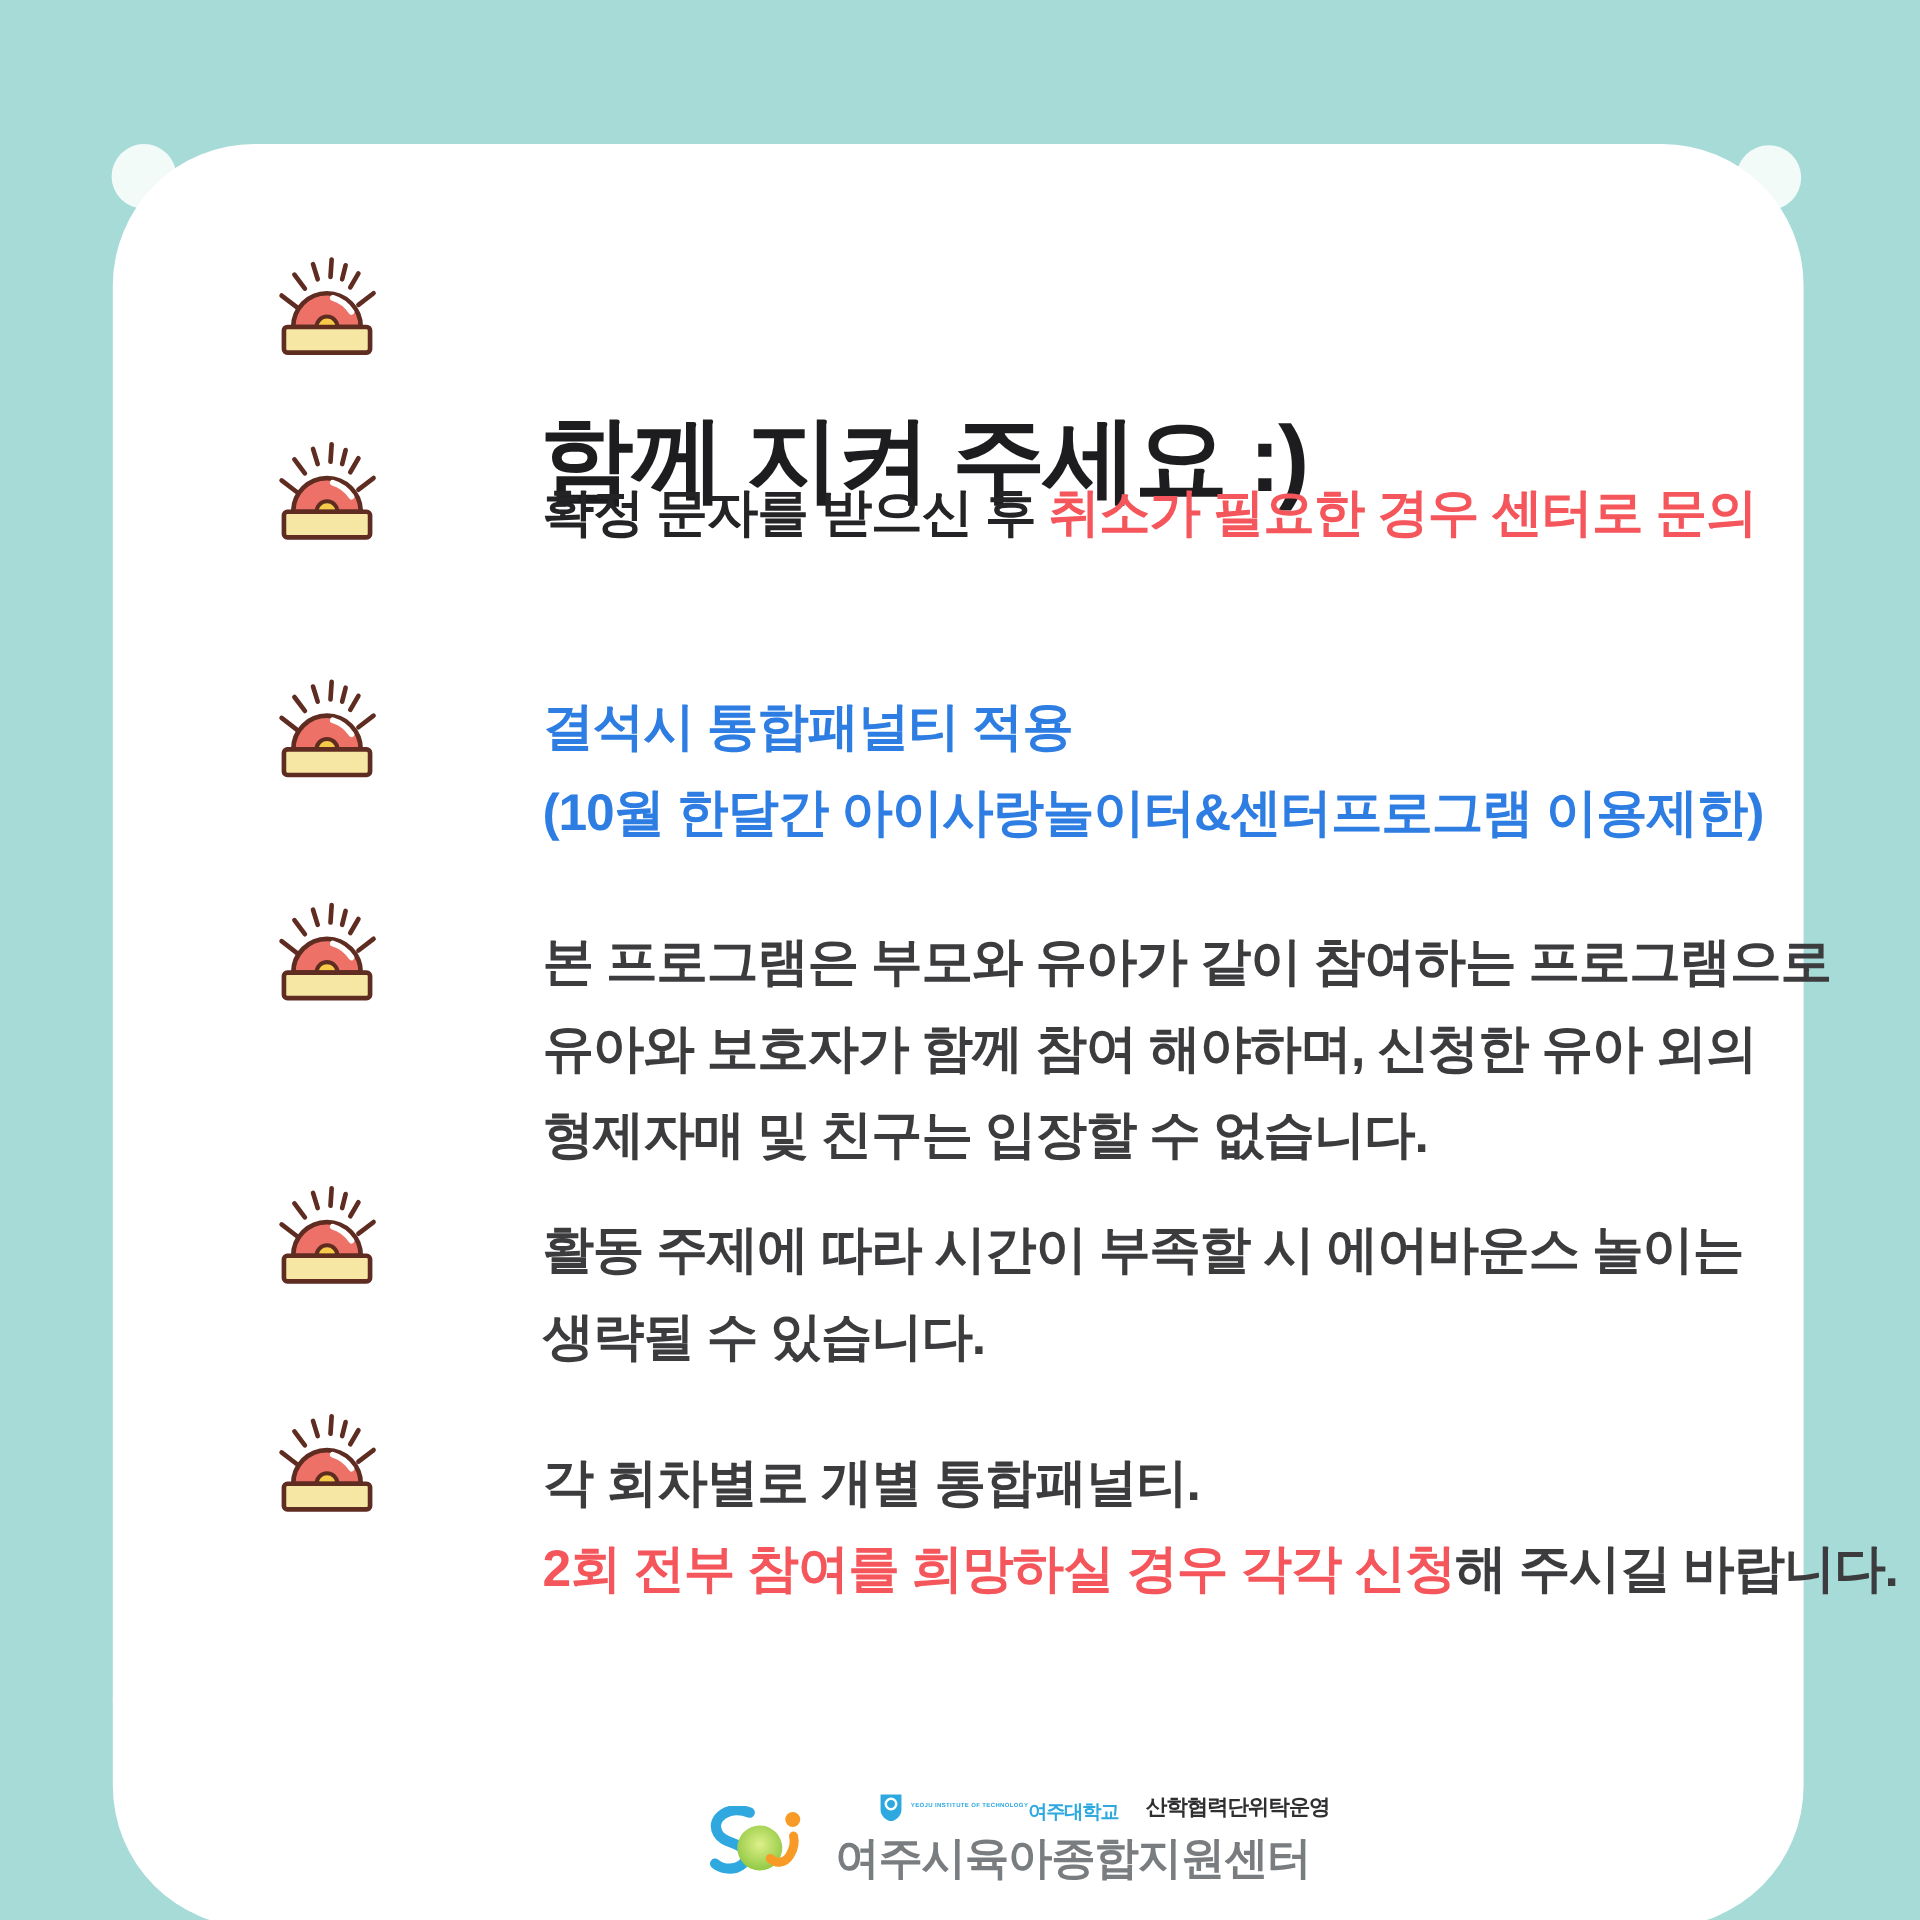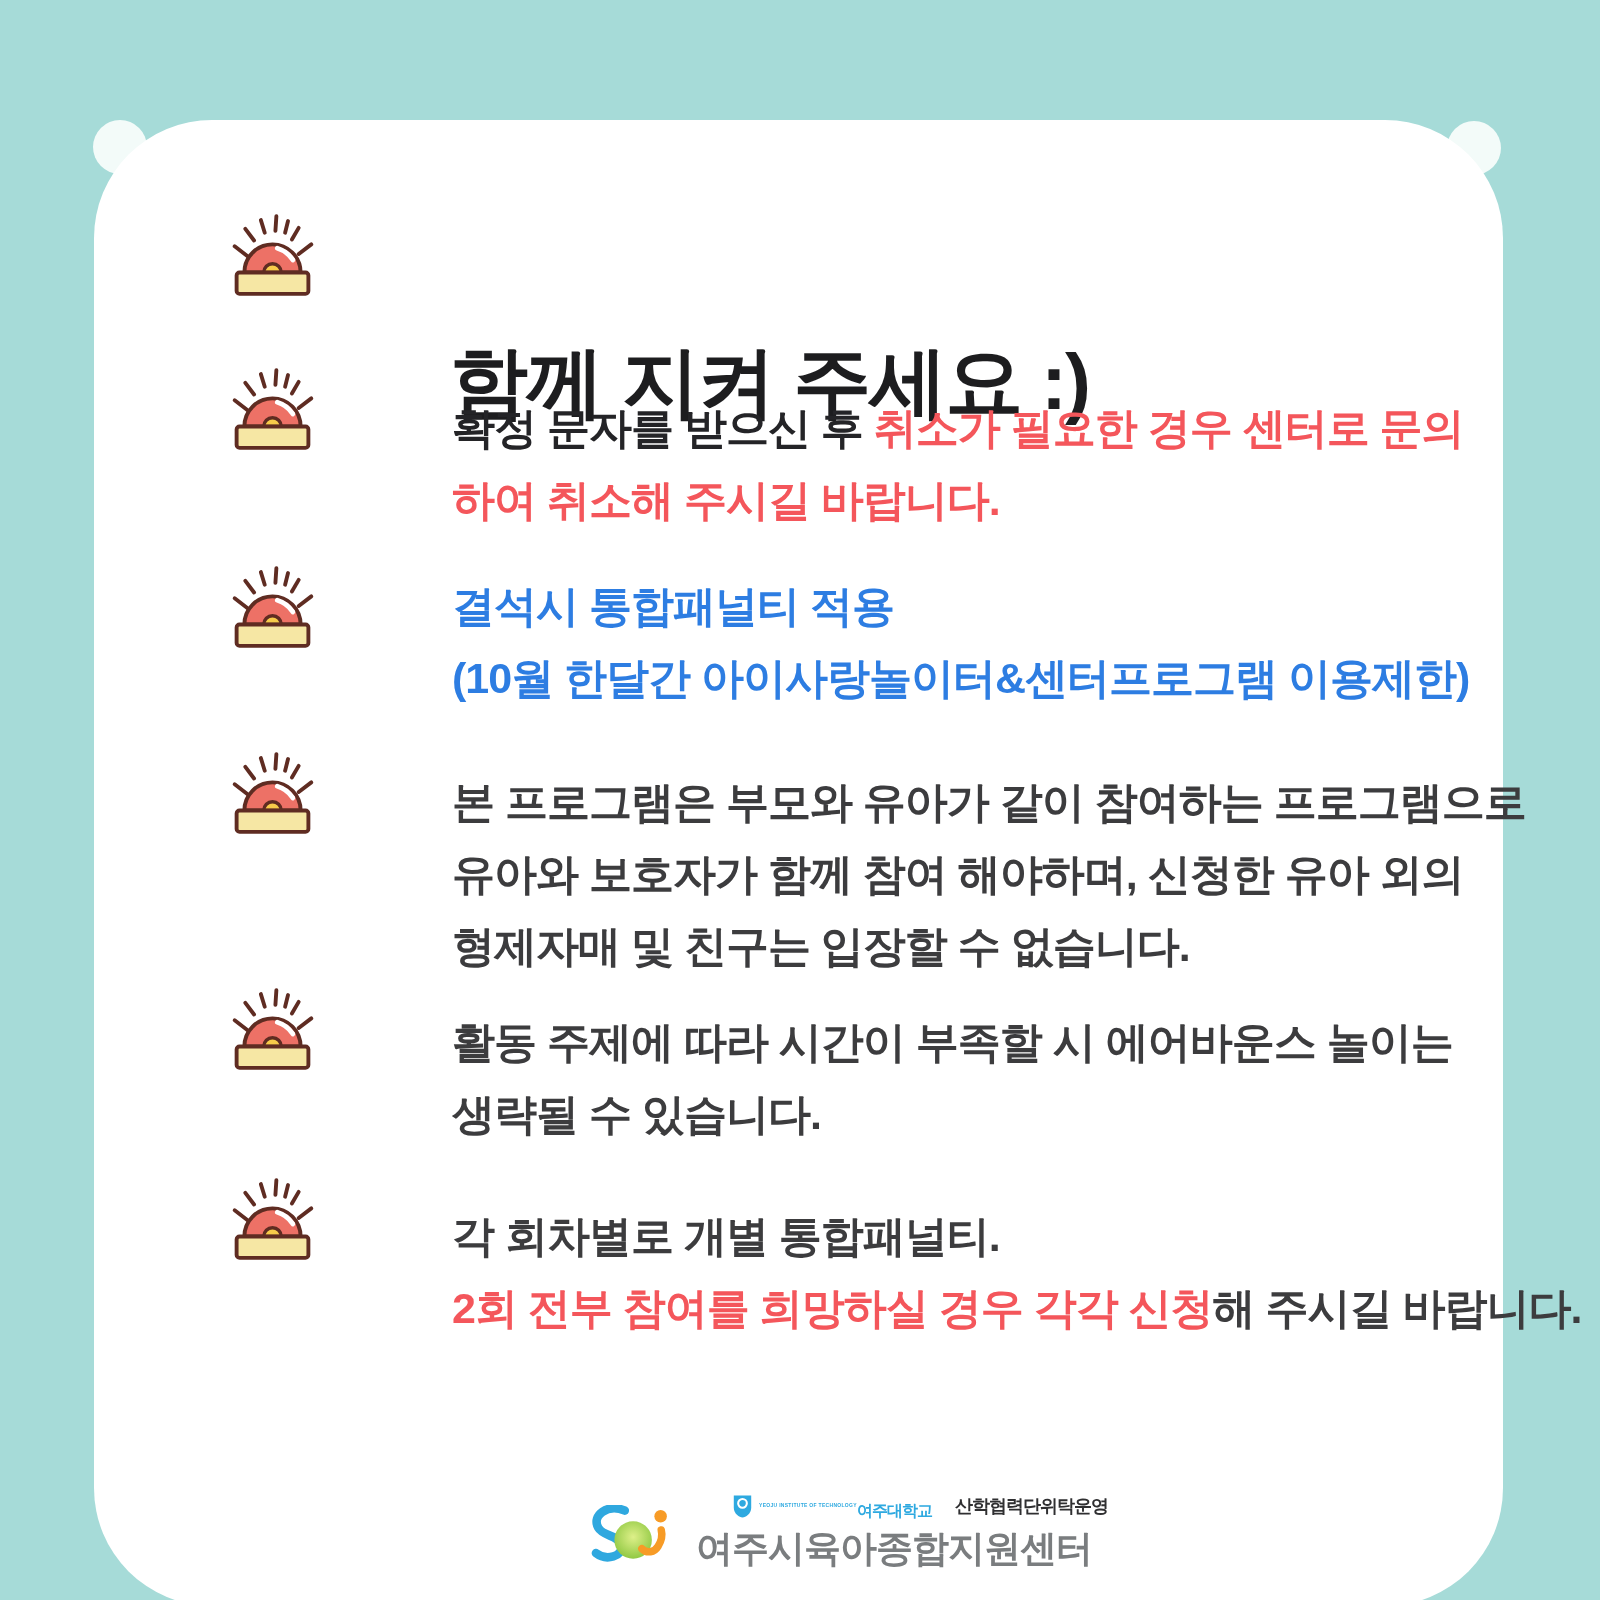--- a/index.html
+++ b/index.html
@@ -82,21 +82,20 @@
   <svg class="bell" style="left:130px;top:92px">
       <use href="#sym-bell"></use>
     </svg>
   <div class="title">함께 지켜 주세요 :)</div>
 
   <svg class="bell" style="left:130px;top:246px">
       <use href="#sym-bell"></use>
     </svg>
   <div class="btext" style="top:272px">
     <div><span class="seg-dark">확정 문자를 받으신 후 </span><span class="seg-red">취소가 필요한 경우 센터로 문의</span></div>
-    <div><span class="seg-red">하여 취소해 주시길 바랍니다.</span></div>
   </div>
 
   <svg class="bell" style="left:130px;top:444px">
       <use href="#sym-bell"></use>
     </svg>
   <div class="btext" style="top:450px">
     <div><span class="seg-blue">결석시 통합패널티 적용</span></div>
     <div><span class="seg-blue">(10월 한달간 아이사랑놀이터&amp;센터프로그램 이용제한)</span></div>
   </div>
 

